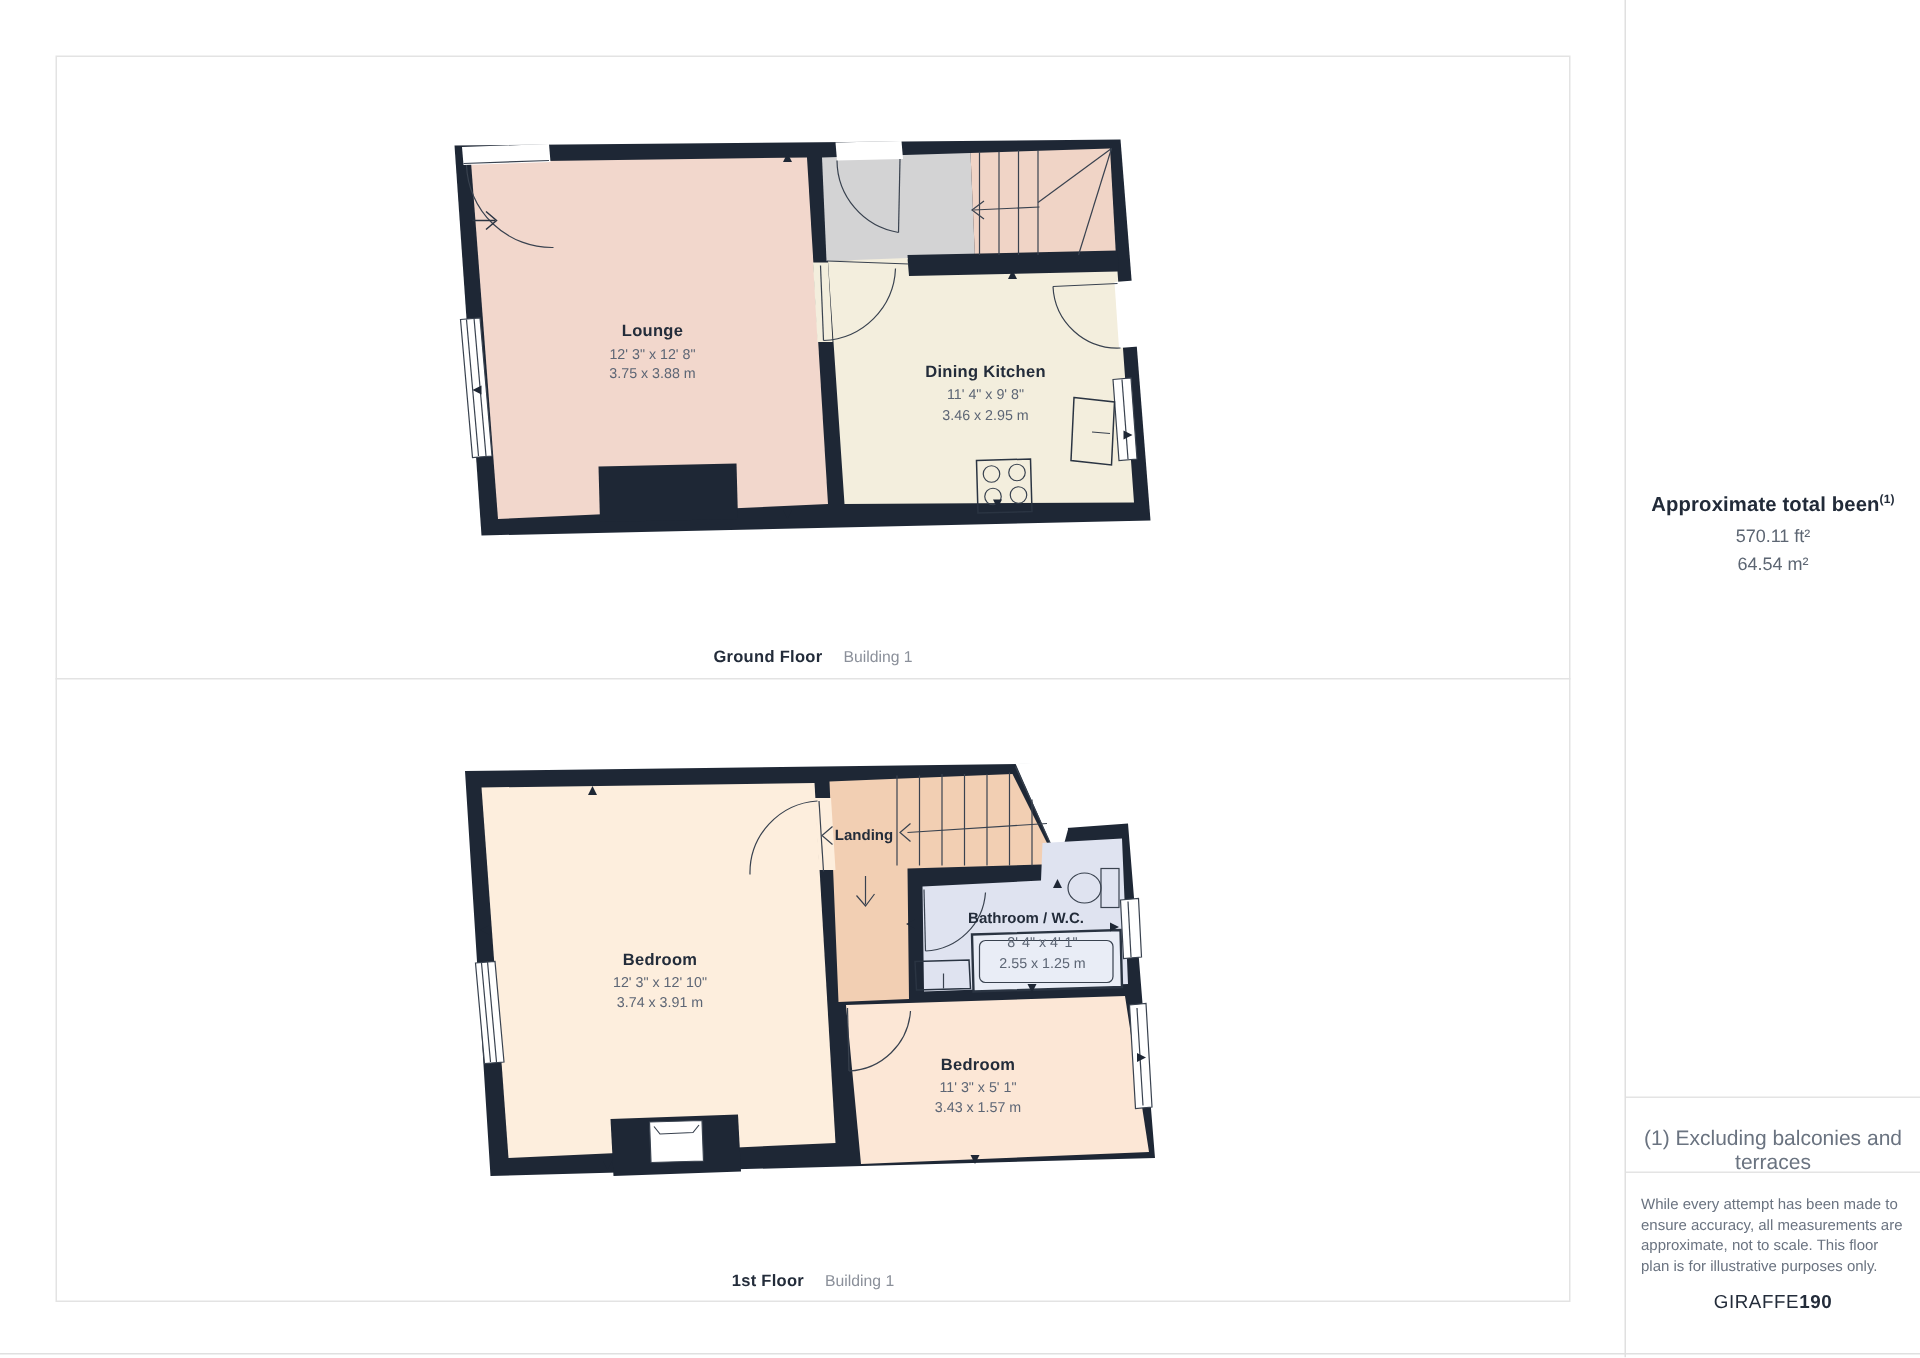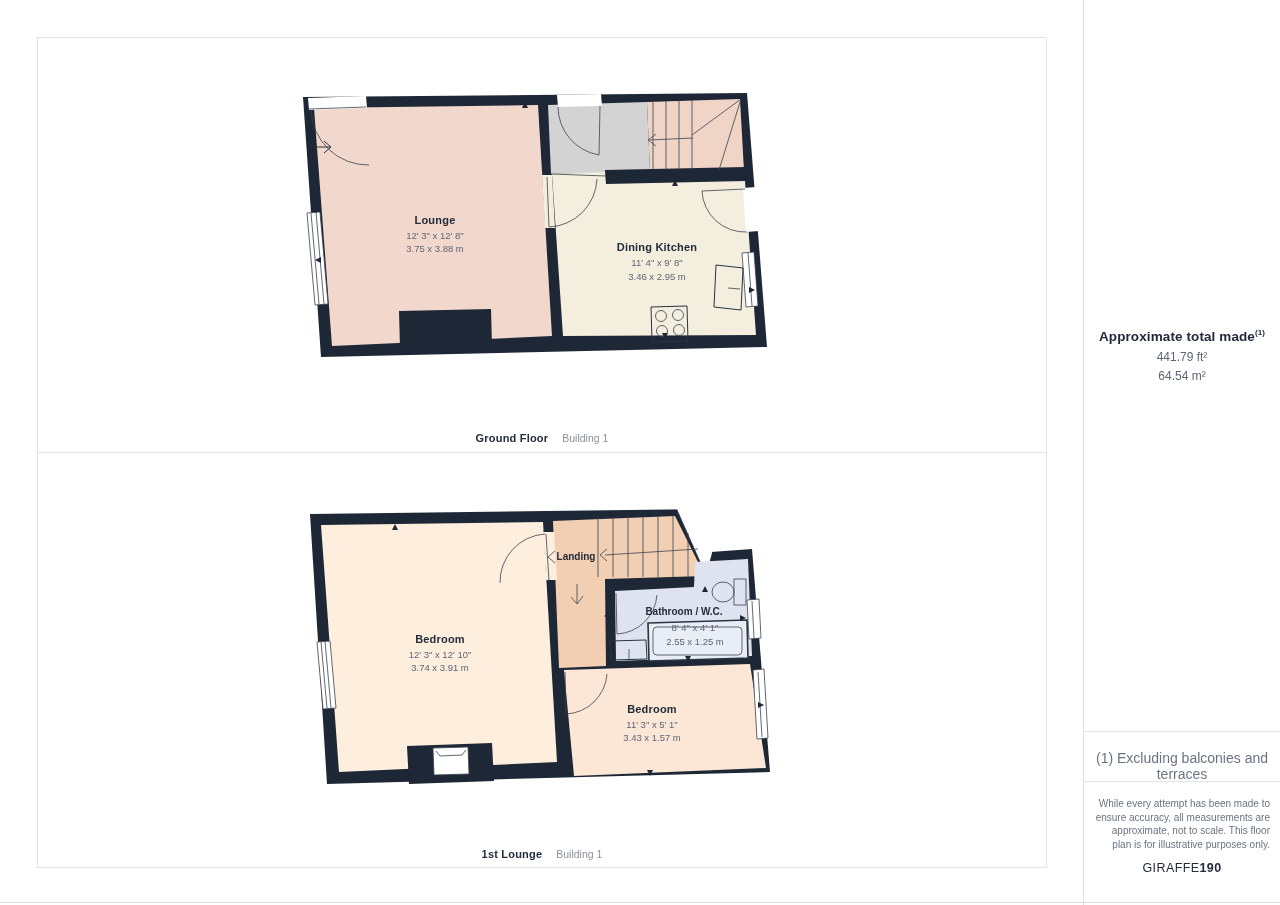--- a/index.html
+++ b/index.html
@@ -28,21 +28,21 @@
 
   .area-block { position:absolute; left:1084px; top:328px; width:196px; text-align:center; }
   .area-title { font-size:13.5px; font-weight:bold; color:#222b39; letter-spacing:.1px; }
   .area-title sup { font-size:8px; font-weight:bold; }
   .area-value { font-size:12px; color:#5d6673; margin-top:7px; line-height:12px; }
 
   .sb-divider1 { position:absolute; left:1084px; top:731px; width:196px; height:1px; background:#e4e4e4; }
   .sb-divider2 { position:absolute; left:1084px; top:781px; width:196px; height:1px; background:#e4e4e4; }
   .footnote { position:absolute; left:1084px; top:750px; width:196px; text-align:center;
     font-size:14px; color:#6a7380; }
-  .disclaimer { position:absolute; left:1094px; top:797px; width:176px; text-align:right;
+  .disclaimer { position:absolute; left:1094px; top:797px; width:176px; text-align:left;
     font-size:10px; line-height:13.5px; color:#6a7380; }
   .brand { position:absolute; left:1084px; top:861px; width:196px; text-align:center;
     font-size:12.5px; color:#232c3a; letter-spacing:.4px; }
   .brand .b { font-weight:bold; }
 
   
   .ln   { fill:none; stroke:#2a3442; stroke-width:1; }
   .thin { fill:none; stroke:#39424f; stroke-width:.8; }
   .win  { fill:#ffffff; stroke:#39424f; stroke-width:.8; }
   .gapw { fill:#ffffff; }
@@ -226,28 +226,28 @@
       <text class="room-sm" x="384" y="115">Bathroom / W.C.</text>
       <text class="dim" x="395" y="131">8' 4" x 4' 1"</text>
       <text class="dim" x="395" y="145">2.55 x 1.25 m</text>
       <text class="room" x="352" y="213">Bedroom</text>
       <text class="dim" x="352" y="228">11' 3" x 5' 1"</text>
       <text class="dim" x="352" y="241">3.43 x 1.57 m</text>
     </g>
   </svg>
 
   <div class="floor-caption" id="caption-first">
-    <span class="fname">1st Lounge</span><span class="fbuilding">Building 1</span>
+    <span class="fname">1st Floor</span><span class="fbuilding">Building 1</span>
   </div>
 
   <div class="sidebar-rule"></div>
 
   <div class="area-block">
-    <div class="area-title"><span>Approximate total made</span><sup>(1)</sup></div>
-    <div class="area-value">441.79 ft²</div>
+    <div class="area-title"><span>Approximate total been</span><sup>(1)</sup></div>
+    <div class="area-value">570.11 ft²</div>
     <div class="area-value">64.54 m²</div>
   </div>
 
   <div class="sb-divider1"></div>
   <div class="footnote">(1) Excluding balconies and terraces</div>
   <div class="sb-divider2"></div>
   <div class="disclaimer">While every attempt has been made to ensure accuracy, all measurements are approximate, not to scale. This floor plan is for illustrative purposes only.</div>
 
   <div class="brand">
     <span>GIRAFFE</span><span class="b">190</span>

